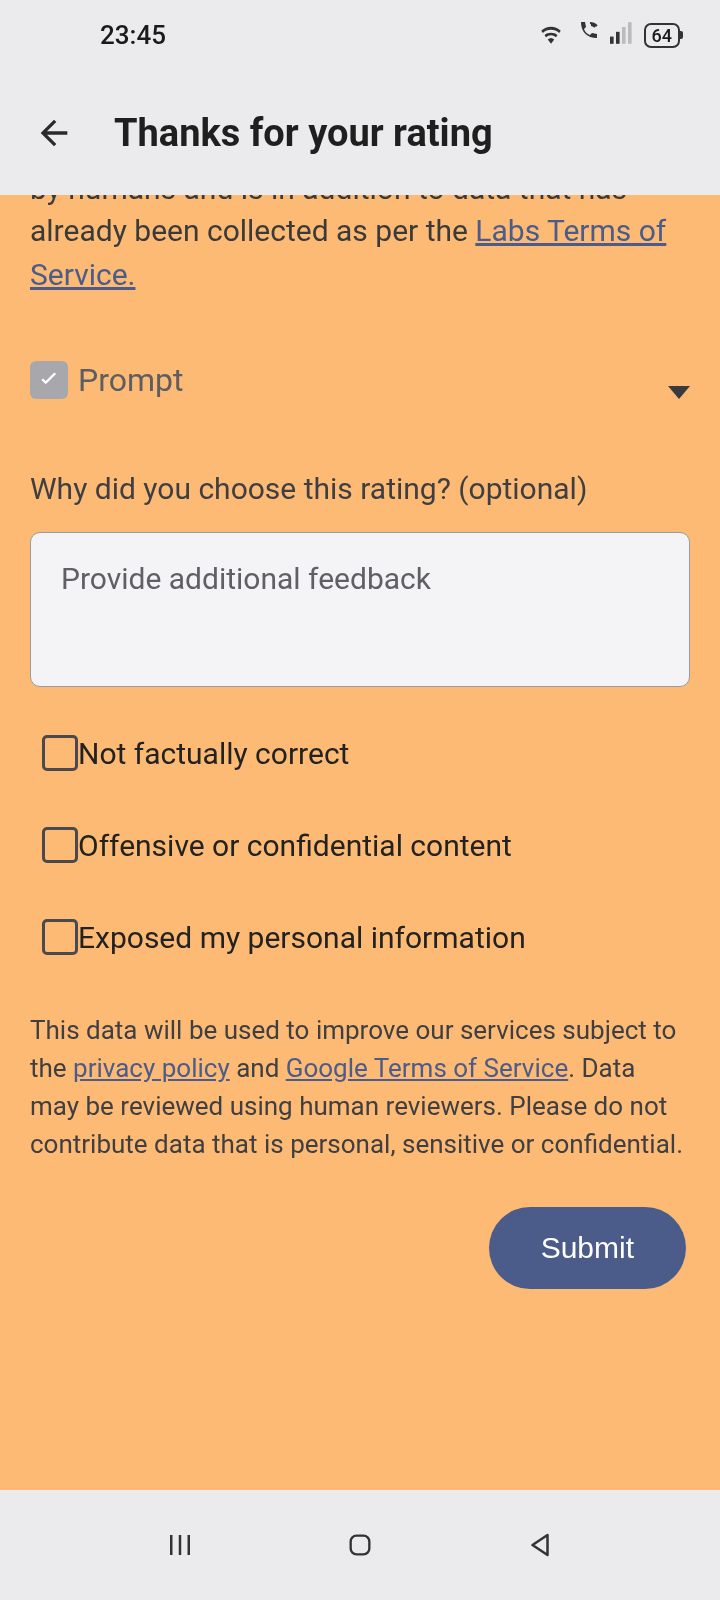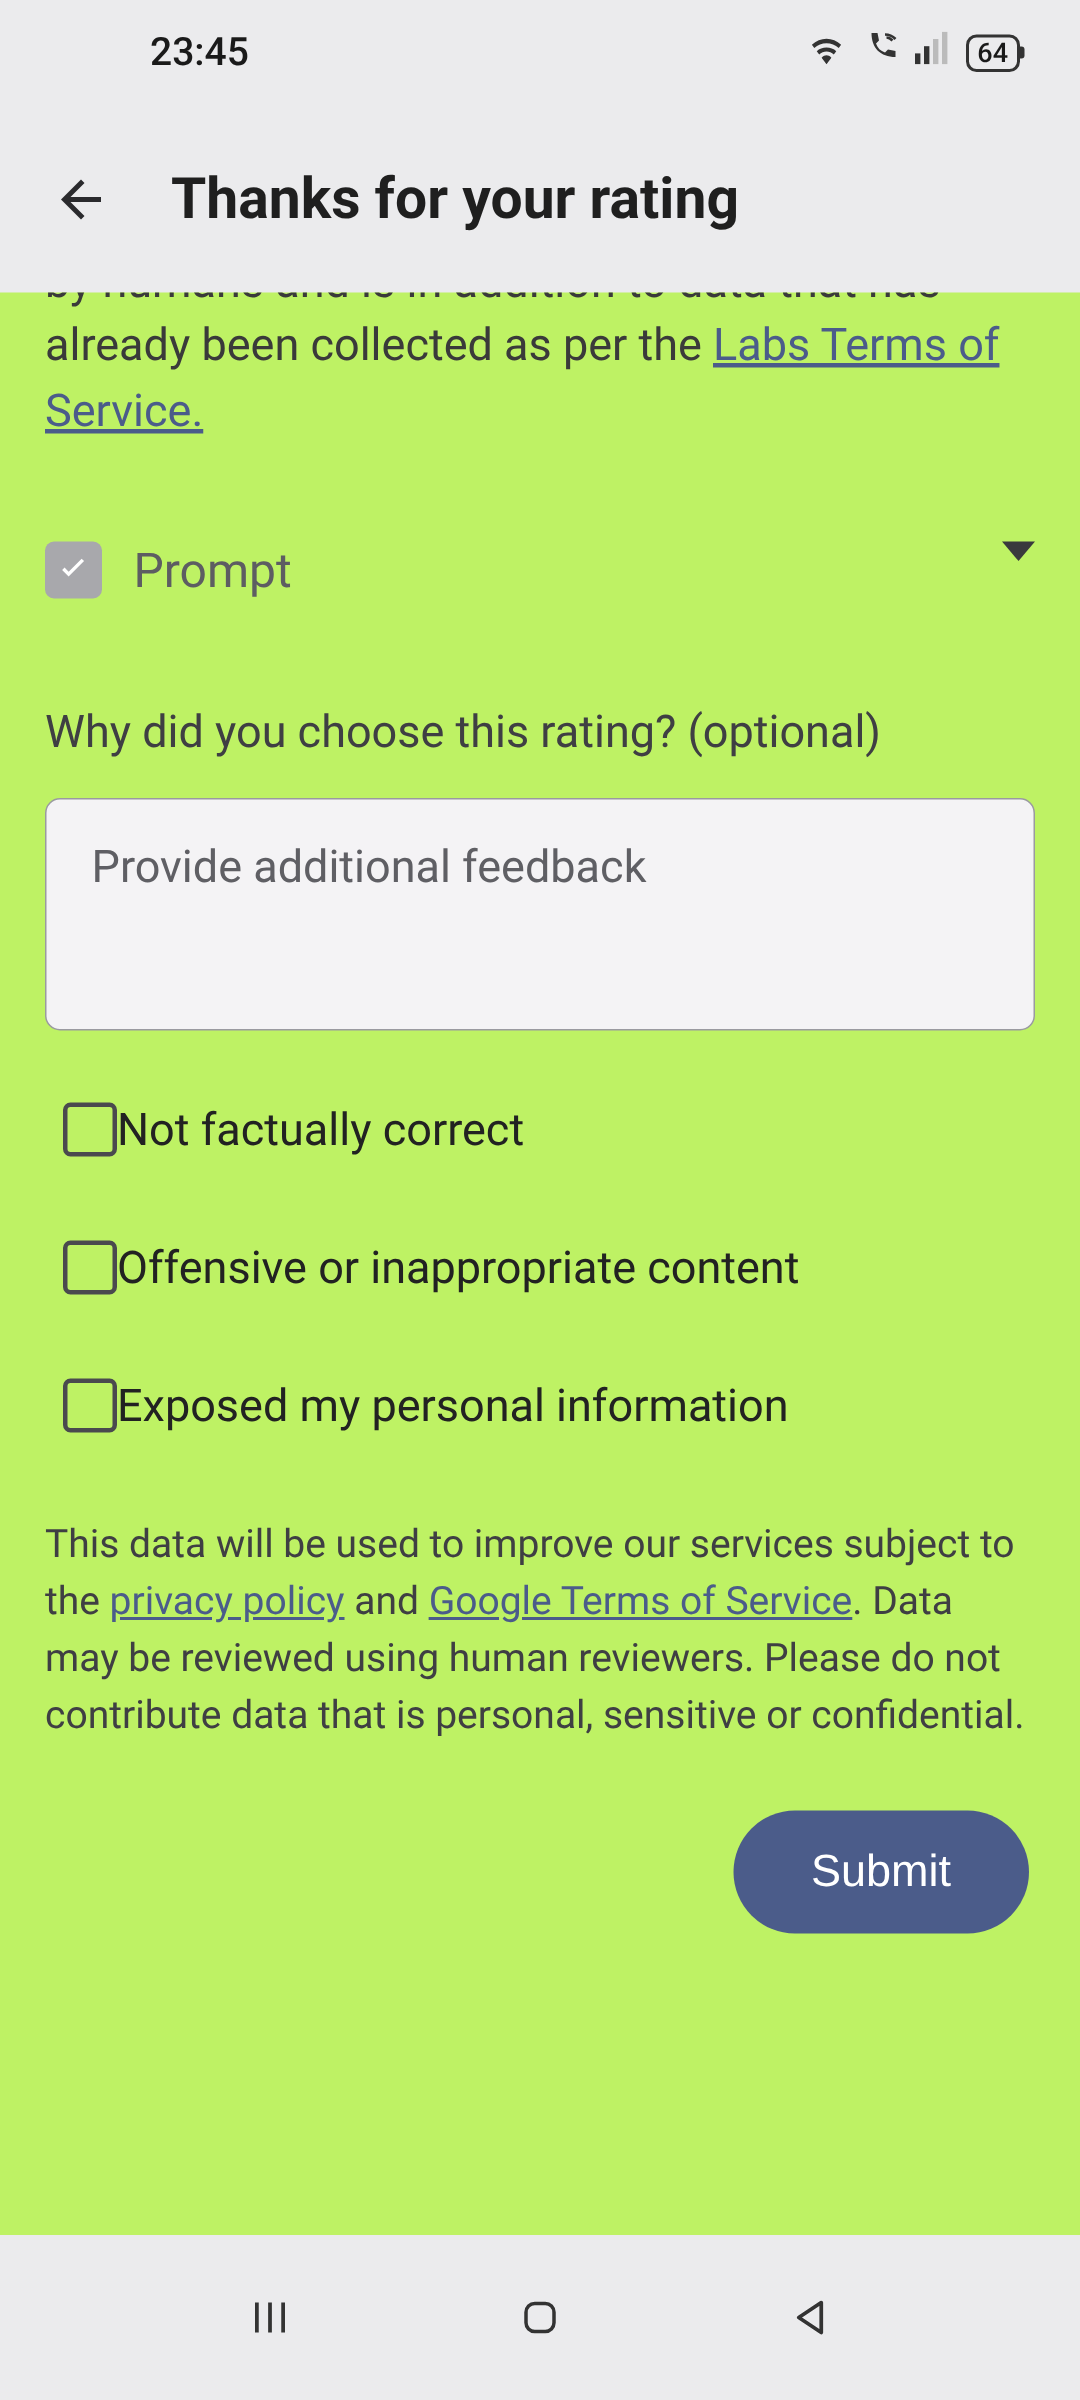--- a/index.html
+++ b/index.html
@@ -40,40 +40,40 @@
     height: 125px;
     display: flex;
     align-items: center;
     padding: 0 30px;
     gap: 36px;
   }
   .back-arrow { width: 48px; height: 48px; display:flex; align-items:center; justify-content:center; }
   .titlebar h1 { font-size: 38px; font-weight: 700; color: #1f1f1f; }
 
   .content {
-    background: #bef264;
+    background: #fdba74;
     padding: 0 30px 30px 30px;
     height: calc(1600px - 70px - 125px - 110px);
     overflow: hidden;
   }
 
   .truncated-text {
     font-size: 30px;
     line-height: 44px;
     color: #3a3a3a;
     margin-top: -6px;
   }
   .link { color: #4b5c8a; text-decoration: underline; }
 
   .section-row {
     display: flex;
-    align-items: flex-start;
+    align-items: flex-end;
     padding: 24px 0;
     margin-top: 40px;
-    gap: 21px;
+    gap: 10px;
   }
   .check-square {
     width: 38px; height: 38px;
     border-radius: 6px;
     display: flex; align-items: center; justify-content: center;
   }
   .check-square.disabled { background: #a8a8ac; }
   .check-square.enabled { background: #4b5c8a; }
   .check-square svg { width: 26px; height: 26px; }
   .section-label { font-size: 32px; color: #5d5d62; flex: 1; }
@@ -218,21 +218,21 @@
   <div class="question">Why did you choose this rating? (optional)</div>
 
   <textarea class="textarea" placeholder="Provide additional feedback" style=""></textarea>
 
   <div class="option-row" style="margin-top:16px;">
     <div class="box"></div>
     <span class="label">Not factually correct</span>
   </div>
   <div class="option-row">
     <div class="box"></div>
-    <span class="label">Offensive or inappropriate content</span>
+    <span class="label">Offensive or confidential content</span>
   </div>
   <div class="option-row">
     <div class="box"></div>
     <span class="label">Exposed my personal information</span>
   </div>
 
   <div class="disclaimer">
     <span>This data will be used to improve our services subject to the </span><a class="link" href="#">privacy policy</a><span> and </span><a class="link" href="#">Google Terms of Service</a><span>. Data may be reviewed using human reviewers. Please do not contribute data that is personal, sensitive or confidential.</span>
   </div>
 

